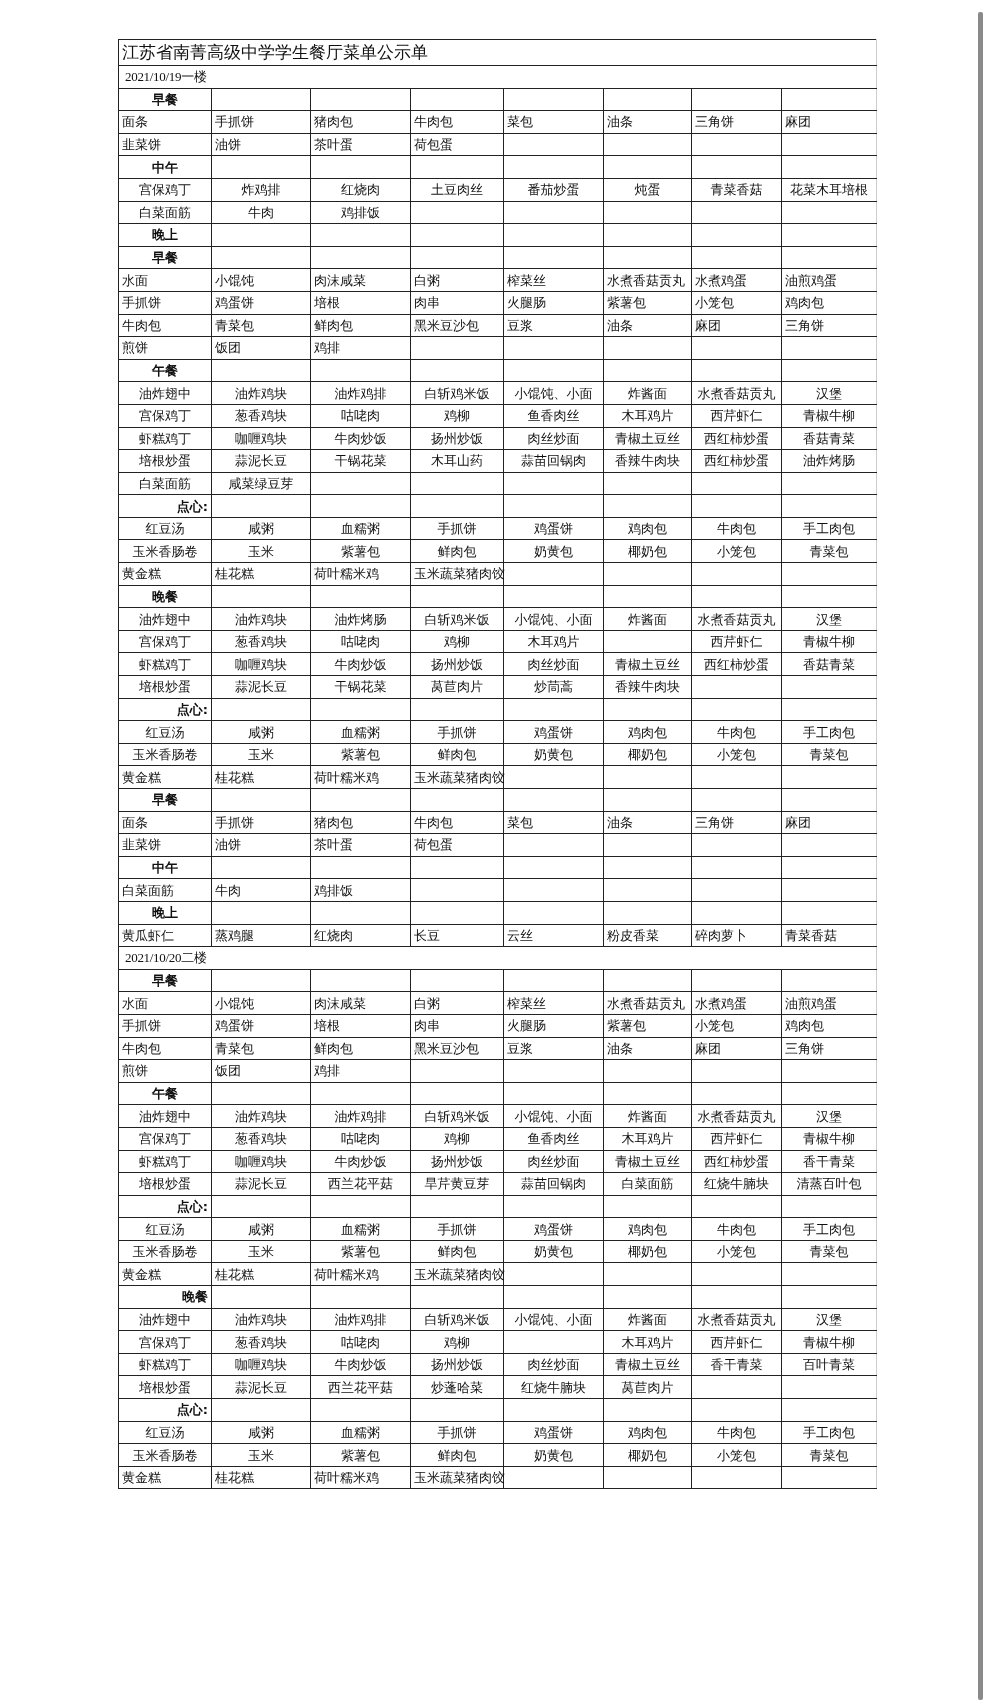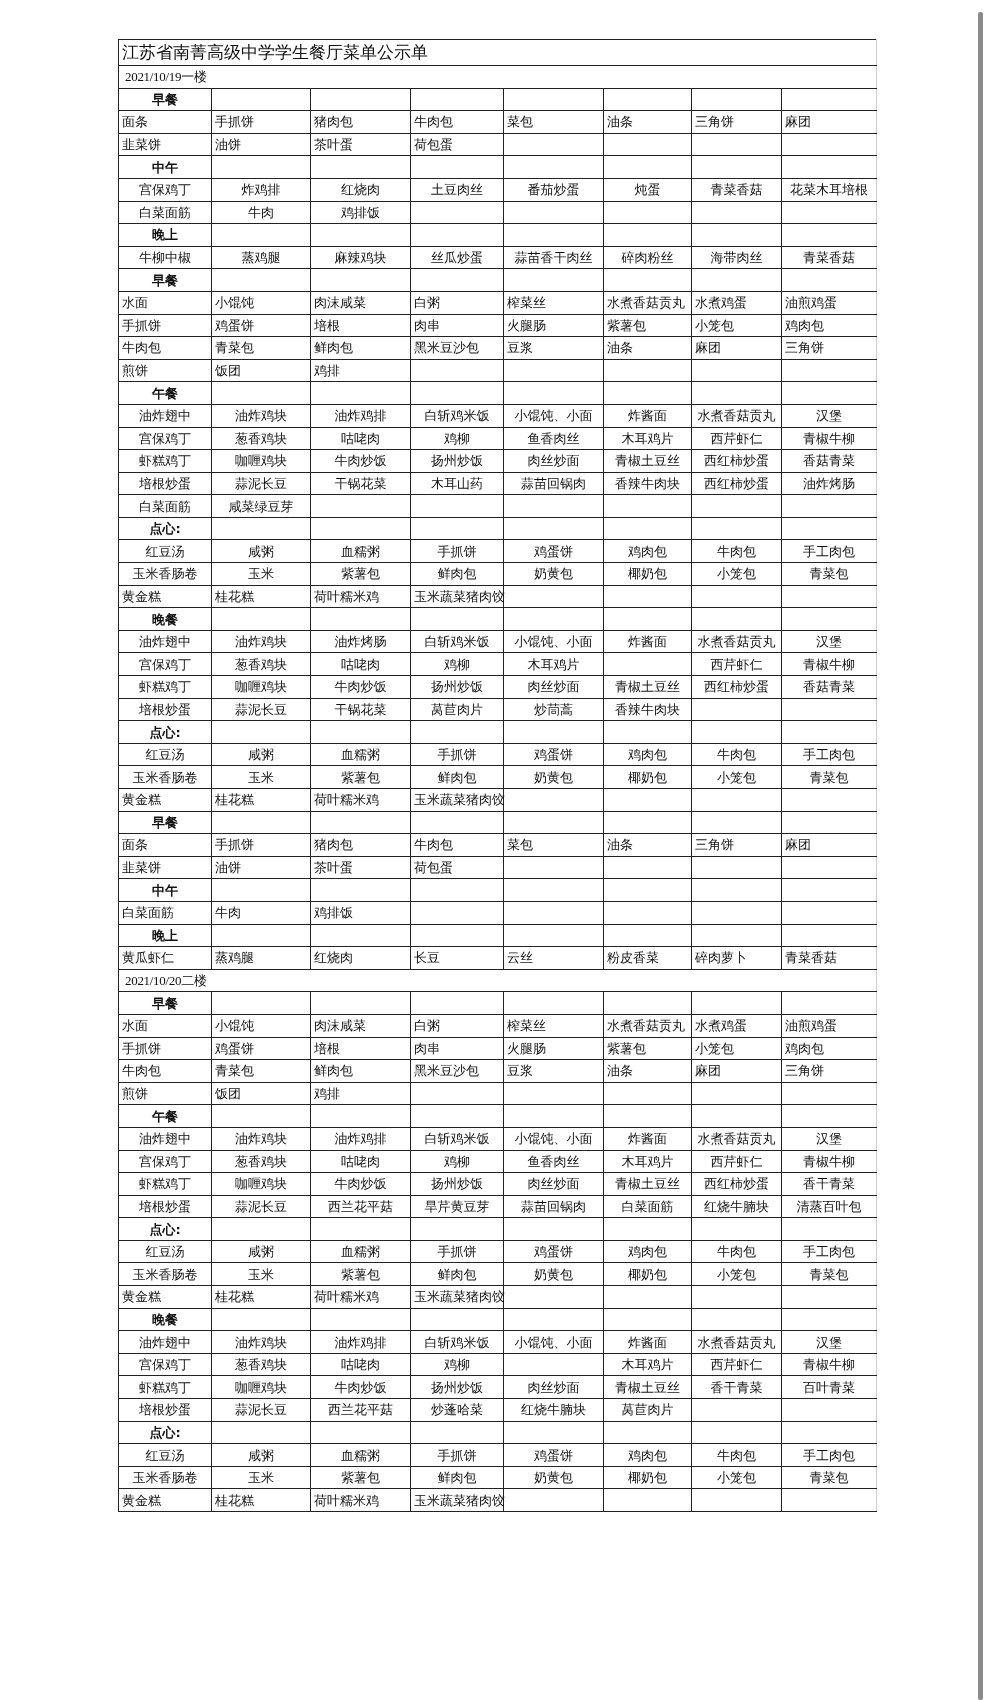--- a/index.html
+++ b/index.html
@@ -9,21 +9,21 @@
   table { border-collapse: collapse; table-layout: fixed; width: 758px; }
   col.c0 { width: 93px; } col.c1 { width: 99px; } col.c2 { width: 100px; }
   col.c3 { width: 93px; } col.c4 { width: 100px; } col.c5 { width: 88px; }
   col.c6 { width: 90px; } col.c7 { width: 95px; }
   td { border: 1.5px solid #222; height: 21.6px; padding: 0 3px; font-size: 13px;
        white-space: nowrap; overflow: visible; line-height: 21px; text-align: left; }
   td.ctr { text-align: center; }
   tr.title td { height: 25px; font-size: 17px; font-weight: normal; text-align: left; border-right: 1px solid #ccc; }
   tr.date td { font-family: "Liberation Serif", serif; font-size: 13px; border-right: 1px solid #ccc; letter-spacing: -0.3px; padding-left: 6px; }
   td.meal { font-weight: bold; text-align: center; }
-  td.meal.left { text-align: center; margin-left: 32px; }
+  td.meal.left { text-align: right; margin-left: 32px; }
   tr td:last-child { border-right: 1px solid #ccc; }
   .scrollbar { position: absolute; left: 978px; top: 12px; width: 5px; height: 1688px; background: #8a8a8a; border-radius: 2px; }
 </style>
 </head>
 <body>
 
 <div class="sheet">
   <table>
     <colgroup>
       <col class="c0">
@@ -106,30 +106,20 @@
           <td class="meal">晚上</td>
           <td></td>
           <td></td>
           <td></td>
           <td></td>
           <td></td>
           <td></td>
           <td></td>
         </tr>
         <tr>
-          <td class="ctr">牛柳中椒</td>
-          <td class="ctr">蒸鸡腿</td>
-          <td class="ctr">麻辣鸡块</td>
-          <td class="ctr">丝瓜炒蛋</td>
-          <td class="ctr">蒜苗香干肉丝</td>
-          <td class="ctr">碎肉粉丝</td>
-          <td class="ctr">海带肉丝</td>
-          <td class="ctr">青菜香菇</td>
-        </tr>
-        <tr>
           <td class="meal">早餐</td>
           <td></td>
           <td></td>
           <td></td>
           <td></td>
           <td></td>
           <td></td>
           <td></td>
         </tr>
         <tr>

